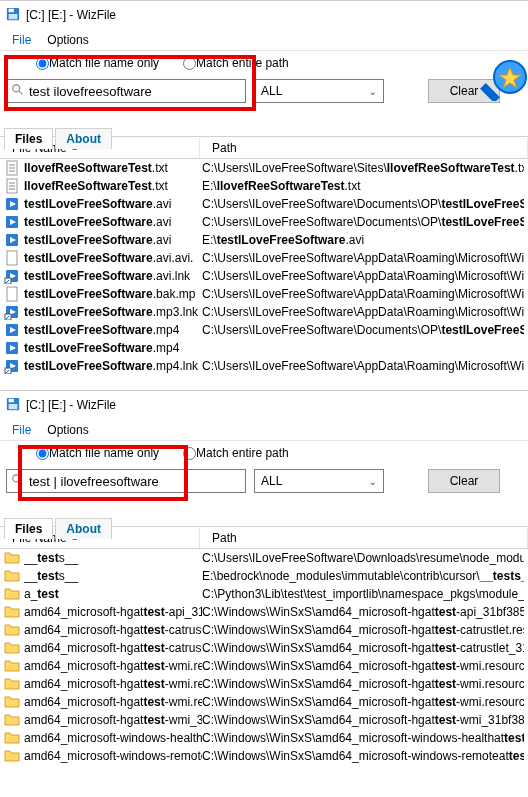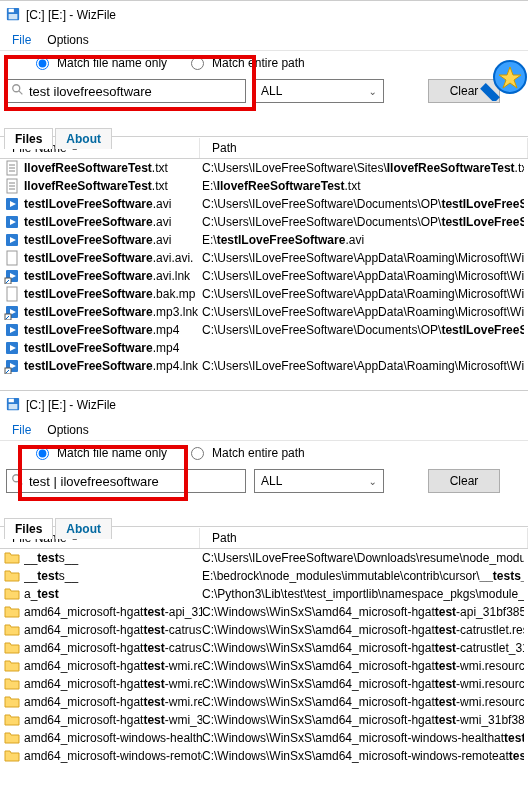--- a/index.html
+++ b/index.html
@@ -5,21 +5,21 @@
   * { box-sizing: border-box; margin: 0; padding: 0; font-family: "Segoe UI", Tahoma, sans-serif; }
   body { background: #fff; width: 528px; font-size: 12px; color: #000; overflow: hidden; }
   .window { border-top: 1px solid #ccc; }
   .titlebar { display: flex; align-items: center; padding: 4px 6px; height: 28px; }
   .titlebar .icon { margin-right: 6px; }
   .titlebar-text { font-size: 12px; color: #000; }
   .menubar { display: flex; padding: 2px 4px; border-bottom: 1px solid #e5e5e5; height: 22px; align-items: center; }
   .menu-item { padding: 2px 8px; cursor: default; }
   .menu-item.file { color: #0066cc; }
   .radio-row { display: flex; align-items: center; padding: 4px 8px; gap: 24px; height: 24px; }
-  .radio-row label { display: flex; align-items: center; gap: 8px; font-size: 12px; }
+  .radio-row label { display: flex; align-items: center; gap: 0; font-size: 12px; }
   .search-row { display: flex; align-items: flex-start; padding: 4px 6px; gap: 8px; height: 40px; position: relative; }
   .search-wrap { display: flex; align-items: center; border: 1px solid #7a7a7a; height: 24px; padding: 0 4px; width: 240px; background: #fff; }
   .search-wrap .sicon { width: 14px; color: #888; margin-right: 4px; }
   .search-wrap input { border: none; outline: none; font-size: 13px; width: 100%; }
   .combo { border: 1px solid #7a7a7a; height: 24px; width: 130px; display: flex; align-items: center; justify-content: space-between; padding: 0 6px; background: #fff; }
   .combo .chev { font-size: 10px; color: #555; }
   .btn { border: 1px solid #adadad; background: #e1e1e1; height: 24px; width: 72px; display: flex; align-items: center; justify-content: center; cursor: default; margin-left: 36px; }
   .redbox { position: absolute; border: 4px solid #e60000; pointer-events: none; }
   .tabbar { display: flex; border-bottom: 1px solid #d0d0d0; padding-left: 4px; height: 22px; align-items: flex-end; }
   .tab { padding: 3px 10px; border: 1px solid #d0d0d0; border-bottom: none; margin-right: 2px; background: #fff; font-size: 12px; position: relative; top: 13px; font-weight: bold; }

